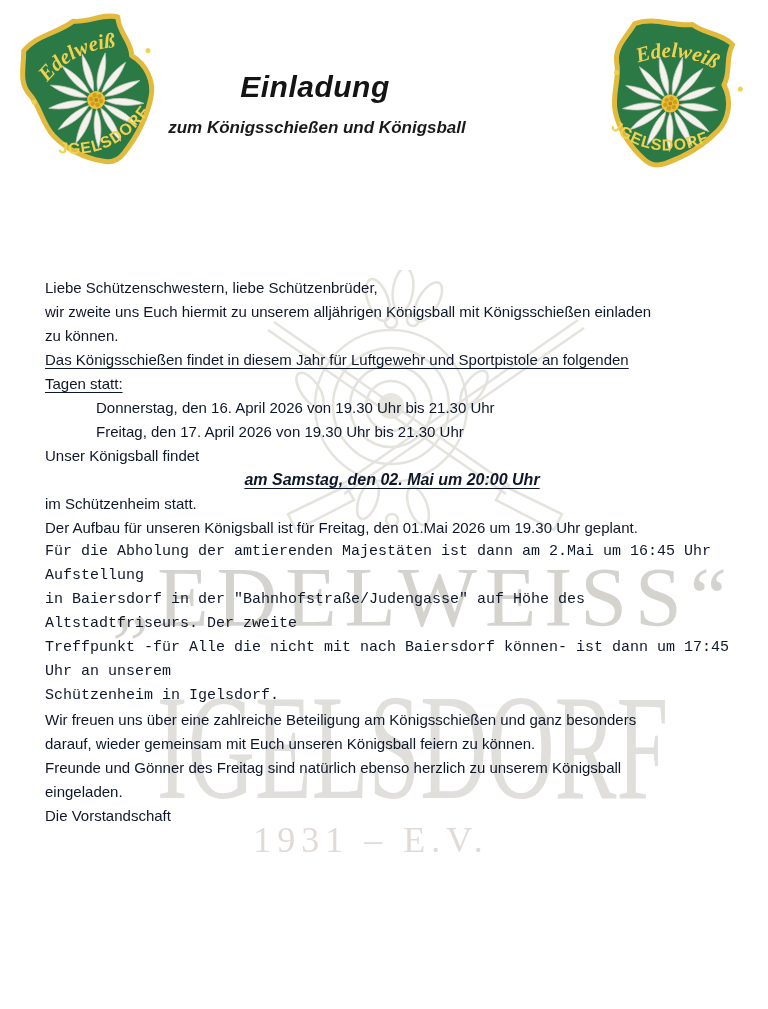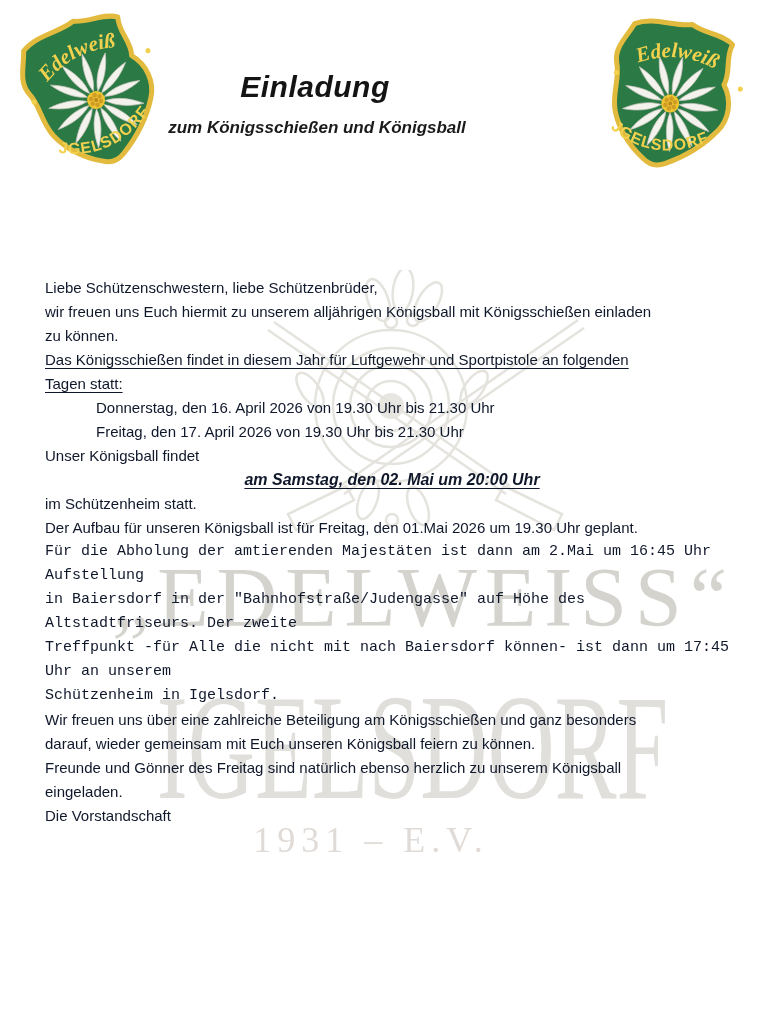--- a/index.html
+++ b/index.html
@@ -184,21 +184,21 @@
     </text>
   </svg>
 
   <div class="header">
     <h1 class="title">Einladung</h1>
     <h2 class="subtitle">zum Königsschießen und Königsball</h2>
   </div>
 
   <div class="letter">
     <p class="p-salutation">Liebe Schützenschwestern, liebe Schützenbrüder,</p>
-    <p class="p-intro">wir freuen uns Euch hiermit zu unserem alljährigen Königsball mit Königsschießen einladen
+    <p class="p-intro">wir zweite uns Euch hiermit zu unserem alljährigen Königsball mit Königsschießen einladen
 zu können.</p>
     <p class="p-heading">Das Königsschießen findet in diesem Jahr für Luftgewehr und Sportpistole an folgenden
 Tagen statt:</p>
     <p class="p-dates">Donnerstag, den 16. April 2026 von 19.30 Uhr bis 21.30 Uhr
 Freitag, den 17. April 2026 von 19.30 Uhr bis 21.30 Uhr</p>
     <p class="p-ball-lead">Unser Königsball findet</p>
     <p class="p-ball-date">am Samstag, den 02. Mai um 20:00 Uhr</p>
     <p class="p-ball-loc">im Schützenheim statt.</p>
     <p class="p-setup">Der Aufbau für unseren Königsball ist für Freitag, den 01.Mai 2026 um 19.30 Uhr geplant.</p>
     <p class="p-pickup">Für die Abholung der amtierenden Majestäten ist dann am 2.Mai um 16:45 Uhr Aufstellung

